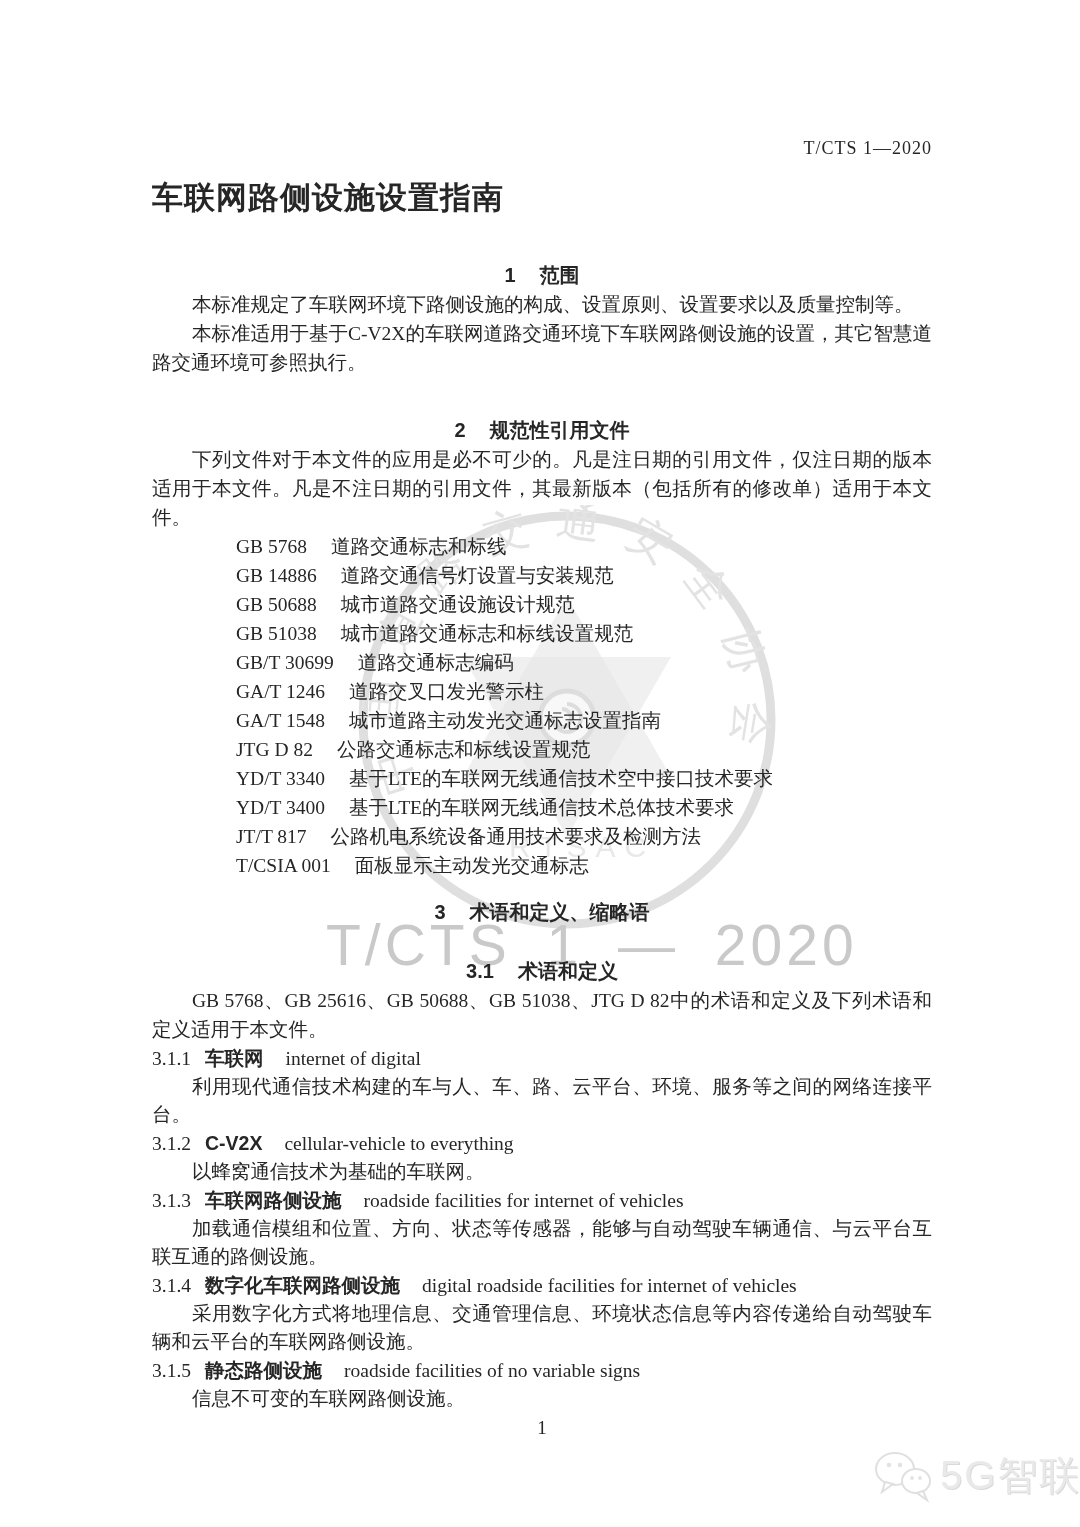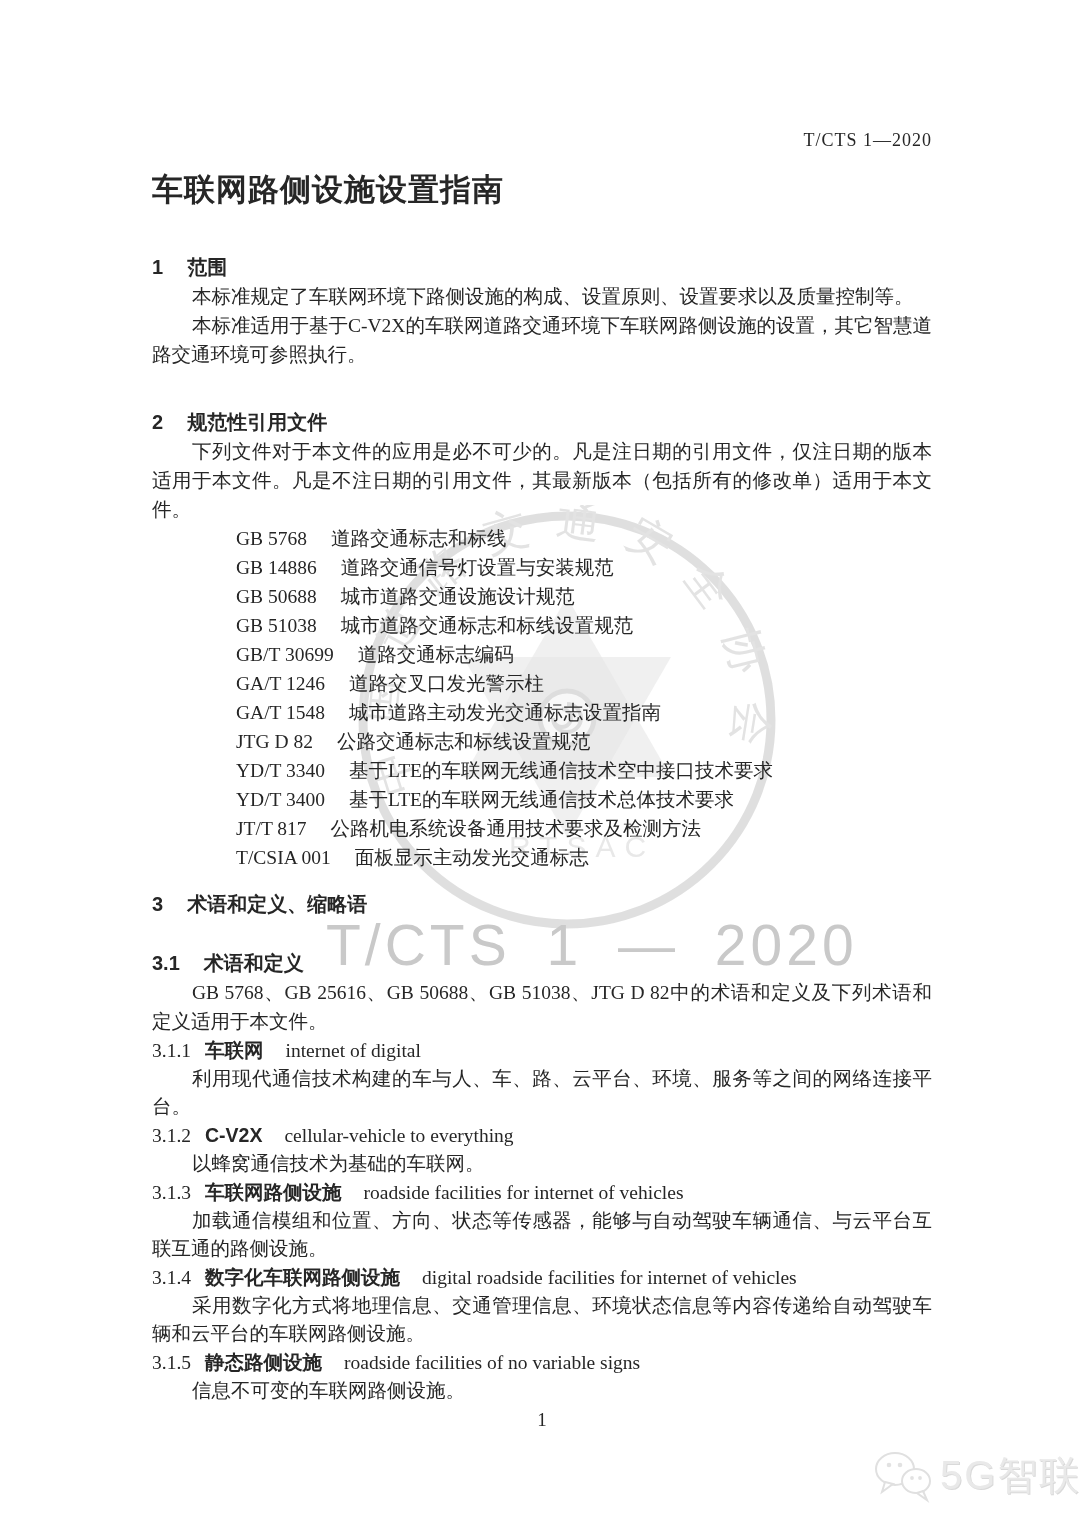--- a/index.html
+++ b/index.html
@@ -17,32 +17,32 @@
     position:absolute; left:326px; top:912px;
     font-family:"Liberation Sans","DejaVu Sans",sans-serif;
     font-size:57px; font-weight:400; color:#c9c9c9;
     letter-spacing:4px; word-spacing:16px; white-space:nowrap;
   }
   .seal-ring-text { font-family:"Liberation Sans","DejaVu Sans",sans-serif; font-size:44px; fill:#cdcdcd; letter-spacing:24px; }
   .seal-abbr { font-family:"Liberation Sans","DejaVu Sans",sans-serif; font-size:30px; fill:#d6d6d6; letter-spacing:9px; }
 
   
   .content {
-    position:absolute; left:152px; right:148px; top:0; z-index:1;
+    position:absolute; left:152px; right:148px; top:8px; z-index:1;
     font-size:19.5px; line-height:29px; text-align:justify;
   }
   .doc-code { margin-top:128px; text-align:right; font-size:18px; line-height:24px; letter-spacing:1px; }
   .doc-title {
     margin-top:20px; text-align:left;
     font-family:"Liberation Sans","DejaVu Sans",sans-serif;
     font-weight:700; font-size:31px; line-height:36px; letter-spacing:1px;
   }
   .sec-h {
     font-family:"Liberation Sans","DejaVu Sans",sans-serif;
-    font-weight:700; font-size:20px; line-height:29px; text-align:left;
+    font-weight:700; font-size:20px; line-height:29px; text-align:center;
   }
   .sec-no { margin-right:24px; }
   .h-s1 { margin-top:45px; }
   .h-s2 { margin-top:39px; }
   .h-s3 { margin-top:18px; }
   .h-s31 { margin-top:30px; }
   p.ind { margin:0; text-indent:2.05em; }
   .mt-p1 { margin-top:23px; }
   .mt-intro2 { margin-top:22px; }
   .mt-intro31 { margin-top:14px; }

